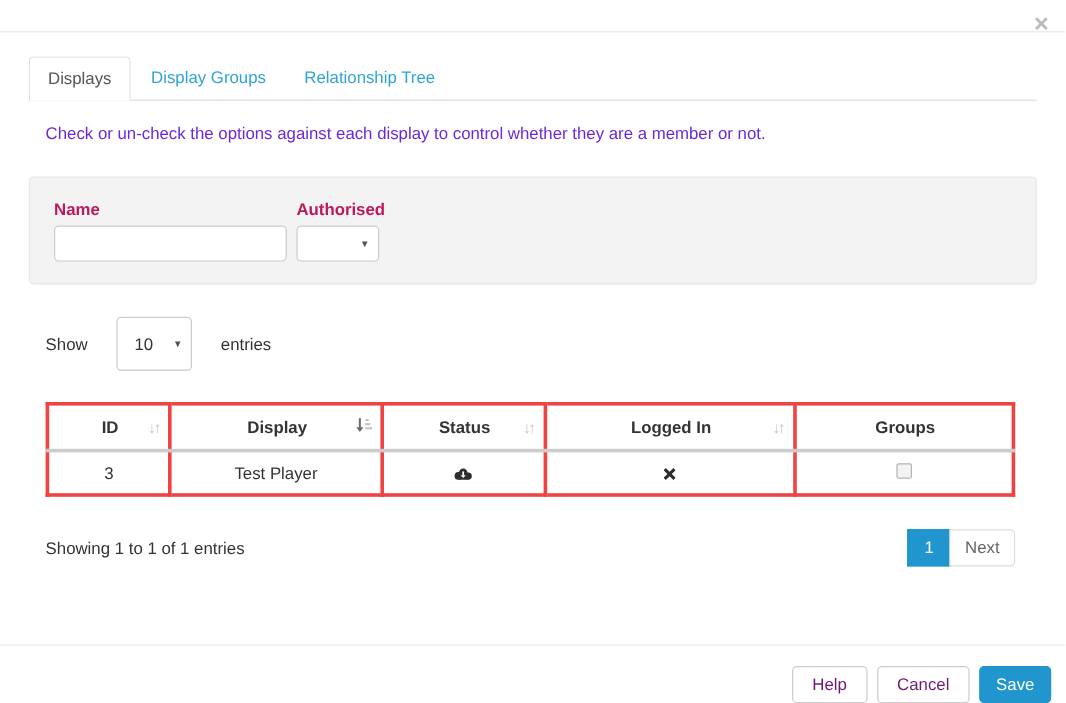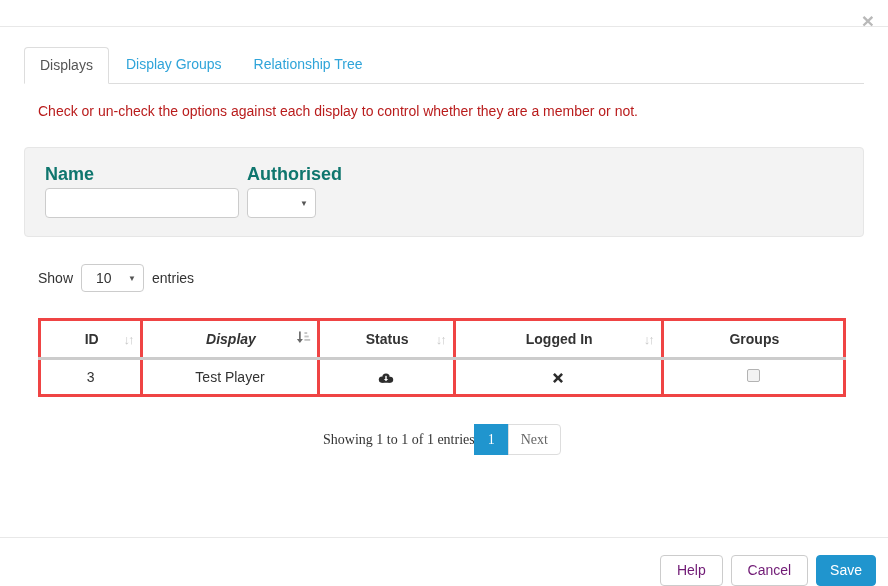--- a/index.html
+++ b/index.html
@@ -17,64 +17,64 @@
   
   .modal-body { padding: 20px 24px 0 24px; flex: 1; }
 
   
   .nav-tabs { list-style: none; border-bottom: 1px solid #ddd; display: flex; text-align: center; }
   .tab { padding: 9px 15px; color: #2fa4d9; cursor: pointer; line-height: 17px; margin-bottom: -1px; }
   .tab.active { color: #555; background: #fff; border: 1px solid #ddd; border-bottom-color: #fff;
                 border-radius: 4px 4px 0 0; cursor: default; }
   .tab + .tab { margin-left: 2px; }
 
-  .help-text { margin: 19px 0 0 14px; color: #b91c1c; line-height: 17px; }
+  .help-text { margin: 19px 0 0 14px; color: #6d28d9; line-height: 17px; }
 
   
   .filter-well { margin-top: 27px; background: #f3f3f3; border: 1px solid #e6e6e6; border-radius: 4px;
                  padding: 18px 20px; display: flex; align-items: flex-start; }
   .form-group { margin-right: 8px; }
-  .form-group label { display: block; font-weight: bold; color: #0f766e; font-size: 18px;
+  .form-group label { display: block; font-weight: bold; color: #be185d; font-size: 14px;
                       margin-bottom: 6px; line-height: 16px; }
   .text-input { width: 194px; height: 30px; border: 1px solid #ccc; border-radius: 4px;
                 padding: 4px 8px; font-family: "Liberation Sans", sans-serif; font-size: 14px;
                 color: #333; background: #fff; outline: none; }
 
   .select { position: relative; height: 30px; background: #fff; border: 1px solid #ccc;
             border-radius: 4px; cursor: pointer; display: inline-flex; align-items: center; }
   .select .select-value { padding-left: 10px; color: #333; }
   .select .caret { position: absolute; right: 7px; top: 50%; transform: translateY(-50%);
                    font-size: 8px; color: #555; }
   .select.authorised { width: 69px; }
-  .select.length { width: 63px; height: 28px; margin: 0 8px; align-items: center; }
+  .select.length { width: 63px; height: 45px; margin: 0 8px; align-items: center; }
   .select.length .select-value { padding-left: 14px; }
 
   
-  .length-control { margin: 27px 0 0 14px; display: flex; align-items: center; color: #333; }
+  .length-control { margin: 27px 0 0 14px; display: flex; align-items: center; color: #333; gap: 16px; }
 
   
   table.data-table { margin: 26px 0 0 14px; width: 808px; border-collapse: collapse; table-layout: fixed; }
   table.data-table th, table.data-table td { border: 3px solid #ef4444; text-align: center;
                        font-size: 14px; color: #333; }
   table.data-table th { font-weight: bold; padding: 10px 8px 10px 10px; position: relative; }
   table.data-table th { border-bottom-color: #ccc; }
   table.data-table td { padding: 9px 10px; }
   th .col-label { display: inline-block; }
   .sort-glyphs { position: absolute; right: 6px; top: 50%; transform: translateY(-50%);
                  color: #c8c8c8; font-size: 13px; letter-spacing: -2px; padding-right: 2px; }
   .sort-active-icon { position: absolute; right: 6px; top: 50%; transform: translateY(-50%); }
-  .col-id { width: 100px; } .col-display { width: 172px; font-style: italic; } .col-status { width: 133px; }
+  .col-id { width: 100px; } .col-display { width: 172px; } .col-status { width: 133px; }
   .col-loggedin { width: 203px; } .col-member { width: 178px; }
 
   .checkbox { display: inline-block; width: 13px; height: 13px; background: #f3f3f3;
               border: 1px solid #b3b3b3; border-radius: 2px; cursor: pointer; }
 
   
   .table-footer { margin: 27px 0 0 14px; width: 808px; display: flex;
-                  justify-content: center; align-items: center; font-family: Liberation Serif, serif; }
+                  justify-content: space-between; align-items: center; }
   .table-info { color: #333; }
   .pagination { display: flex; }
   .page-btn { border: 1px solid #ddd; background: #fff; color: #666; padding: 6px 12px;
               line-height: 17px; cursor: pointer; margin-left: -1px; }
   .page-btn.prev { border-radius: 4px 0 0 4px; margin-left: 0; }
   .page-btn.next { border-radius: 0 4px 4px 0; }
   .page-btn.active { background: #2095ce; border-color: #2095ce; color: #fff; padding: 6px 13px; }
 
   
   .modal-footer { border-top: 1px solid #e8e8e8; margin-top: 53px; padding: 17px 12px 0 0;

